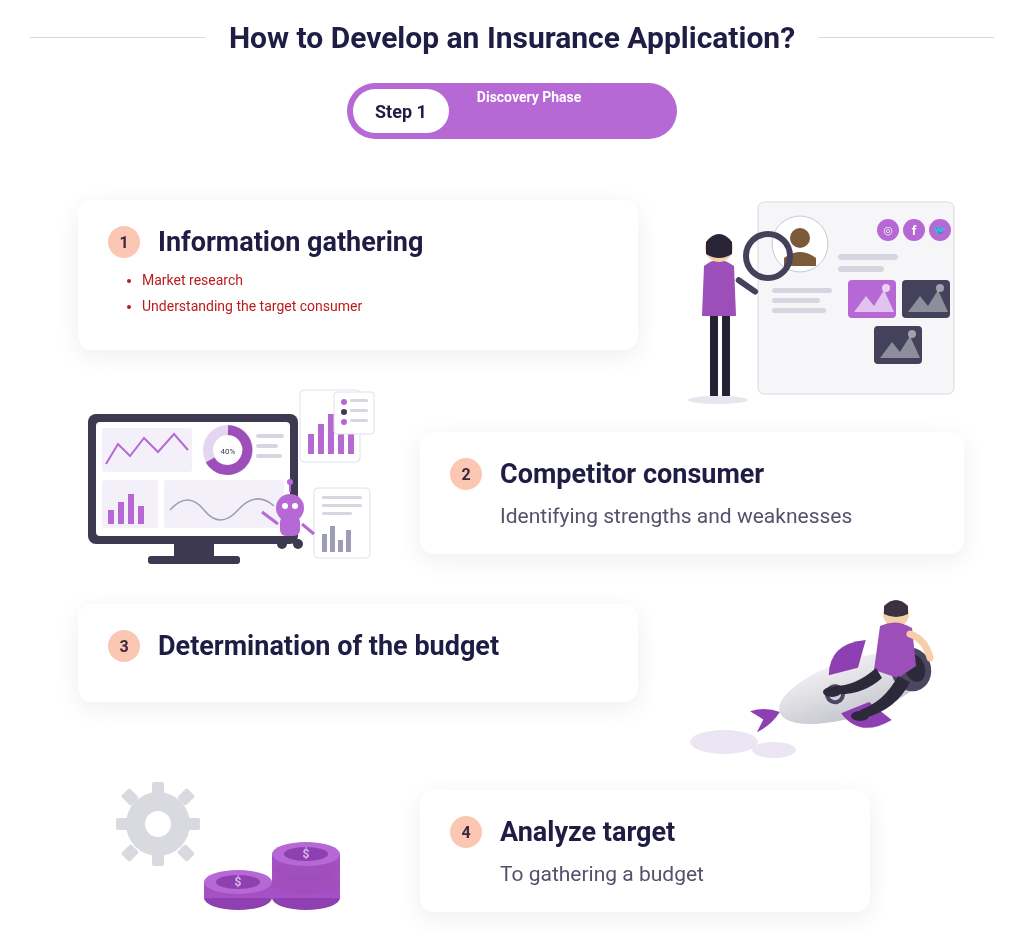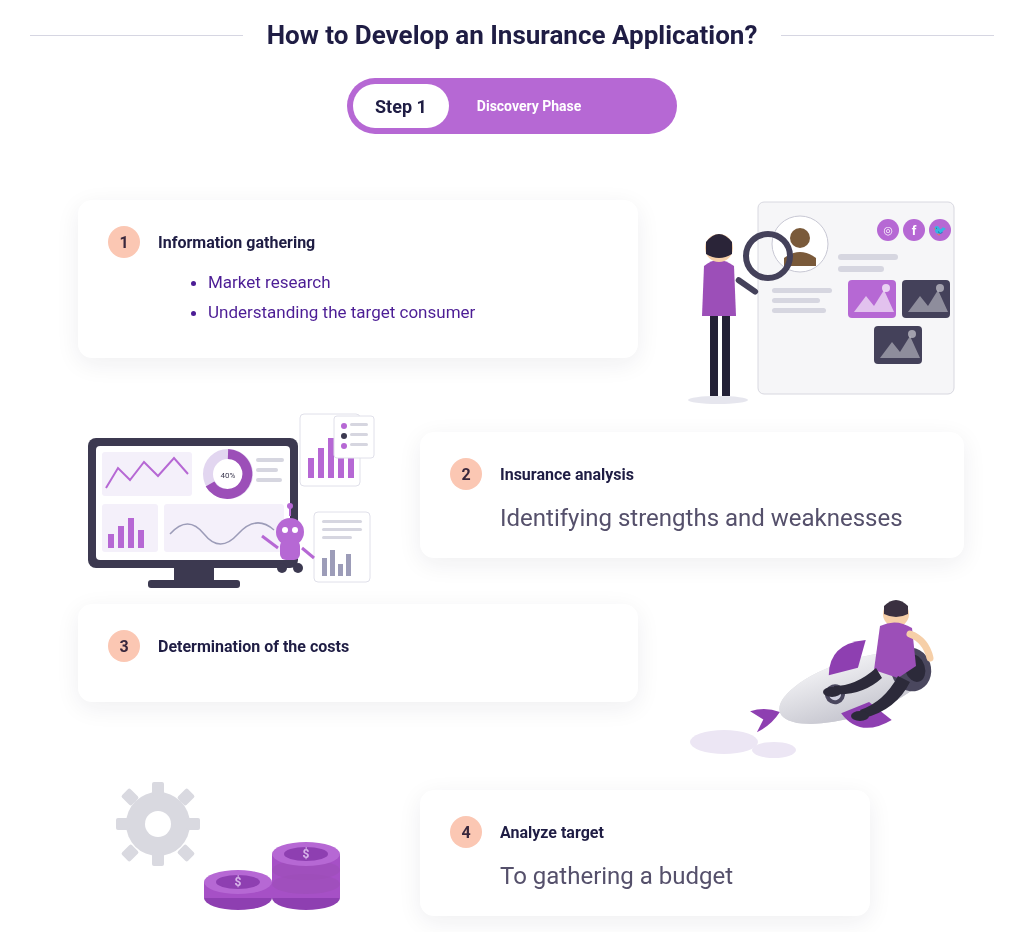--- a/index.html
+++ b/index.html
@@ -18,34 +18,34 @@
     align-items: center;
     gap: 24px;
     margin-bottom: 28px;
   }
   .rule {
     flex: 1;
     height: 1px;
     background: #d6d6e2;
   }
   h1.title {
-    font-size: 26px;
+    font-size: 30px;
     font-weight: 700;
     color: #1f1d44;
     white-space: nowrap;
   }
   
   .step-pill {
     margin: 0 auto 40px;
     width: 330px;
     height: 56px;
     background: #b668d4;
     border-radius: 28px;
     display: flex;
-    align-items: center;
+    align-items: flex-start;
     padding: 6px 24px 6px 6px;
     gap: 28px;
   }
   .step-pill .chip {
     background: #fff;
     border-radius: 22px;
     height: 44px;
     padding: 0 22px;
     display: flex;
     align-items: center;
@@ -80,48 +80,48 @@
     background: #fbc7b3;
     display: flex;
     align-items: center;
     justify-content: center;
     font-weight: 700;
     font-size: 16px;
     color: #3a283d;
     flex-shrink: 0;
   }
   .card-title {
-    font-size: 16px;
+    font-size: 27px;
     font-weight: 700;
     color: #1f1d44;
   }
   .card ul {
     list-style: disc;
-    margin-left: 100px;
-    color: #4c1d95;
-    font-size: 17px;
+    margin-left: 34px;
+    color: #b91c1c;
+    font-size: 14px;
   }
   .card ul li { margin: 10px 0; }
   .card .desc {
     color: #55506b;
-    font-size: 24px;
+    font-size: 21px;
     margin-left: 50px;
     margin-top: 8px;
   }
 
   
   #card1 { left: 78px;  top: 200px; width: 560px; }
   #card2 { left: 420px; top: 432px; width: 544px; }
   #card3 { left: 78px;  top: 604px; width: 560px; }
   #card4 { left: 420px; top: 790px; width: 450px; }
 
   
   .illus { position: absolute; }
   #illus-research { right: 64px; top: 196px; width: 272px; height: 210px; }
-  #illus-monitor  { left: 78px;  top: 408px; width: 310px; height: 196px; }
+  #illus-monitor  { left: 78px;  top: 384px; width: 310px; height: 196px; }
   #illus-rocket   { right: 40px; top: 578px; width: 300px; height: 190px; }
   #illus-coins    { left: 108px; top: 774px; width: 260px; height: 140px; }
 
   svg { display: block; }
 </style>
 </head>
 <body>
 
 <div class="title-row">
   <div class="rule"></div>
@@ -191,21 +191,21 @@
     <path d="M18 46 Q31 30 44 46 L44 58 Q31 66 18 58 Z" fill="#2a2438"></path>
 
     <circle cx="80" cy="60" r="22" fill="none" stroke="#44415a" stroke-width="6"></circle>
     <rect x="50" y="80" width="26" height="6" rx="3" fill="#44415a" transform="rotate(35 50 80)"></rect>
   </svg>
 </div>
 
 <div id="card2" class="card">
   <div class="card-header">
     <div class="num-badge">2</div>
-    <div class="card-title">Insurance analysis</div>
+    <div class="card-title">Competitor consumer</div>
   </div>
   <div class="desc">Identifying strengths and weaknesses</div>
 </div>
 
 <div id="illus-monitor" class="illus">
   <svg viewBox="0 0 310 196" width="310" height="196">
 
     <rect x="10" y="30" width="210" height="130" rx="8" fill="#3c3950"></rect>
     <rect x="18" y="38" width="194" height="114" rx="4" fill="#fff"></rect>
     <rect x="96" y="160" width="40" height="12" fill="#3c3950"></rect>
@@ -263,21 +263,21 @@
     <line x1="200" y1="140" x2="184" y2="128" stroke="#b668d4" stroke-width="3"></line>
     <line x1="224" y1="140" x2="236" y2="150" stroke="#b668d4" stroke-width="3"></line>
     <circle cx="204" cy="160" r="5" fill="#3c3950"></circle>
     <circle cx="220" cy="160" r="5" fill="#3c3950"></circle>
   </svg>
 </div>
 
 <div id="card3" class="card">
   <div class="card-header">
     <div class="num-badge">3</div>
-    <div class="card-title">Determination of the costs</div>
+    <div class="card-title">Determination of the budget</div>
   </div>
 </div>
 
 <div id="illus-rocket" class="illus">
   <svg viewBox="0 0 300 190" width="300" height="190">
 
     <ellipse cx="40" cy="164" rx="34" ry="12" fill="#ece6f4"></ellipse>
     <ellipse cx="90" cy="172" rx="22" ry="8" fill="#ece6f4"></ellipse>
 
     <g transform="rotate(-18 170 110)">

